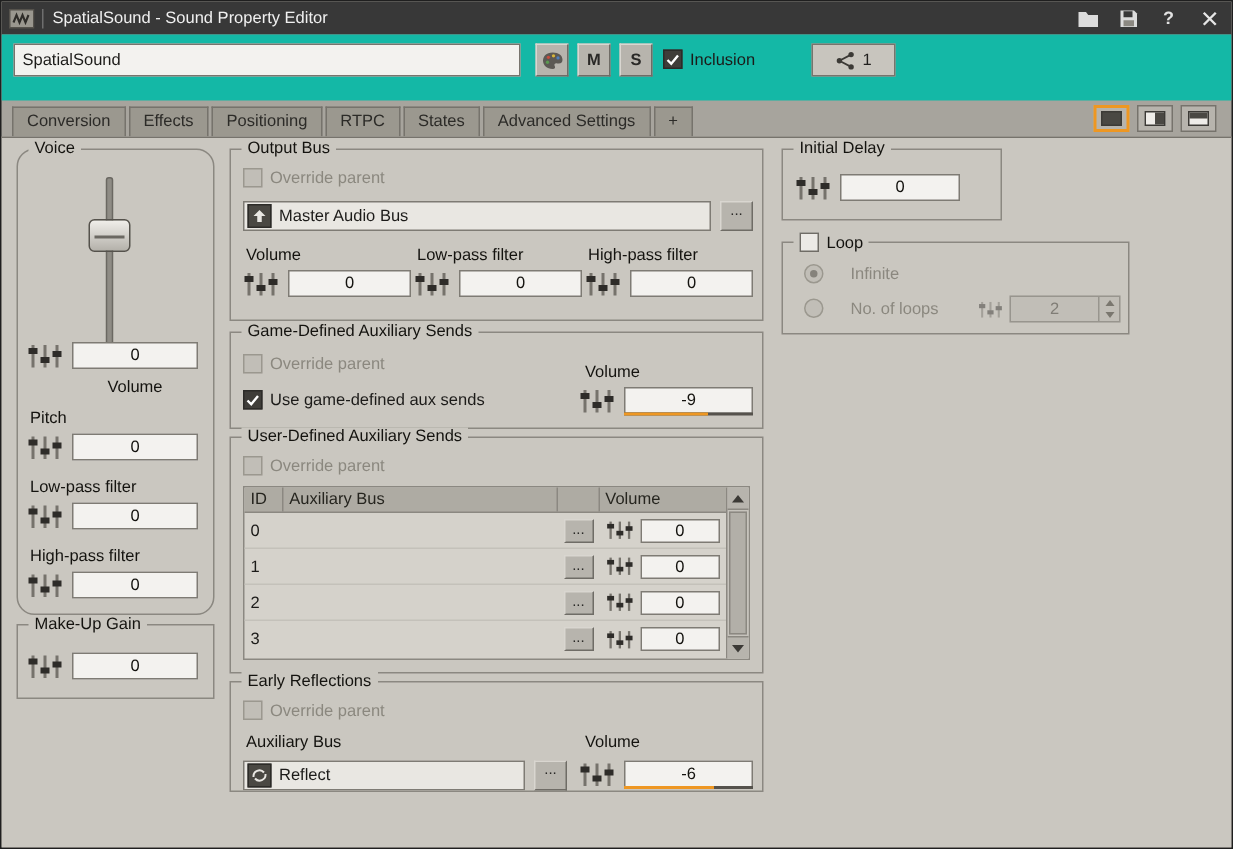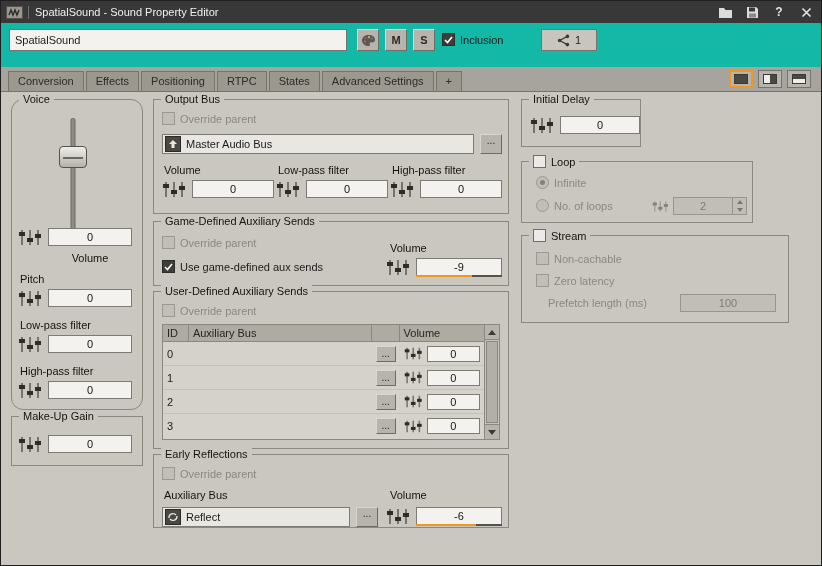--- a/index.html
+++ b/index.html
@@ -151,21 +151,21 @@
   .cb-box {
     width:13px; height:13px; flex:0 0 auto;
     background:#eceae6; border:1px solid #6f6c66;
     display:flex; align-items:center; justify-content:center;
   }
   .checkbox.checked .cb-box { background:#3f3d39; border-color:#2c2b28; }
   .checkbox.disabled .cb-box { background:#c1beb7; border-color:#9b988f; }
   .cb-label { white-space:nowrap; }
   .checkbox.disabled .cb-label { color:#8b887f; }
 
-  .radio { display:flex; align-items:flex-end; gap:5px; }
+  .radio { display:flex; align-items:flex-end; gap:18px; }
   .rb {
     width:13px; height:13px; border-radius:50%;
     background:#c1beb7; border:1px solid #9b988f;
     position:relative; flex:0 0 auto;
   }
   .radio.selected .rb::after {
     content:""; position:absolute; inset:3px; border-radius:50%;
     background:#85827b;
   }
   .radio.disabled .cb-label { color:#8b887f; }
@@ -652,21 +652,21 @@
           </svg>
         <div class="val-wrap" style="width:86px;">
           <div class="val-box" style="width:86px;">-6</div>
           <div class="ind-track">
               <div class="ind-fill" style="width:70%;"></div>
             </div>
         </div>
       </div>
     </div>
 
-    <div class="group" style="left:520px; top:7px; width:120px; height:48px;text-align:center;">
+    <div class="group" style="left:520px; top:7px; width:147px; height:48px;text-align:center;">
       <span class="group-title">Initial Delay</span>
       <div class="ctl-row" style="left:8px; top:16px;">
         <svg class="mf" width="26" height="17" viewBox="0 0 26 17">
             <rect x="3" y="1" width="2" height="15" fill="#76736c"></rect>
             <rect x="11" y="1" width="2" height="15" fill="#76736c"></rect>
             <rect x="19" y="1" width="2" height="15" fill="#76736c"></rect>
             <rect x="1" y="3" width="6" height="4" fill="#2e2c29"></rect>
             <rect x="9" y="9" width="6" height="4" fill="#2e2c29"></rect>
             <rect x="17" y="5" width="6" height="4" fill="#2e2c29"></rect>
           </svg>
@@ -705,34 +705,15 @@
                 <span class="tri-up-s"></span>
               </div>
             <div>
                 <span class="tri-down-s"></span>
               </div>
           </div>
         </div>
       </div>
     </div>
 
-    <div class="group" style="left:520px; top:143px; width:268px; height:88px;">
-      <label class="checkbox group-title" style="padding:0 4px; display:inline-flex;">
-        <span class="cb-box"></span>
-        <span class="cb-label">Stream</span>
-      </label>
-
-      <label class="checkbox disabled" style="position:absolute; left:14px; top:16px;">
-        <span class="cb-box"></span>
-        <span class="cb-label">Non-cachable</span>
-      </label>
-
-      <label class="checkbox disabled" style="position:absolute; left:14px; top:38px;">
-        <span class="cb-box"></span>
-        <span class="cb-label">Zero latency</span>
-      </label>
-
-      <div class="lbl dis" style="left:26px; top:61px;">Prefetch length (ms)</div>
-      <div class="val-box dis" style="position:absolute; left:158px; top:58px; width:96px;">100</div>
-    </div>
 
   </div>
 </div>
 
 </body></html>

